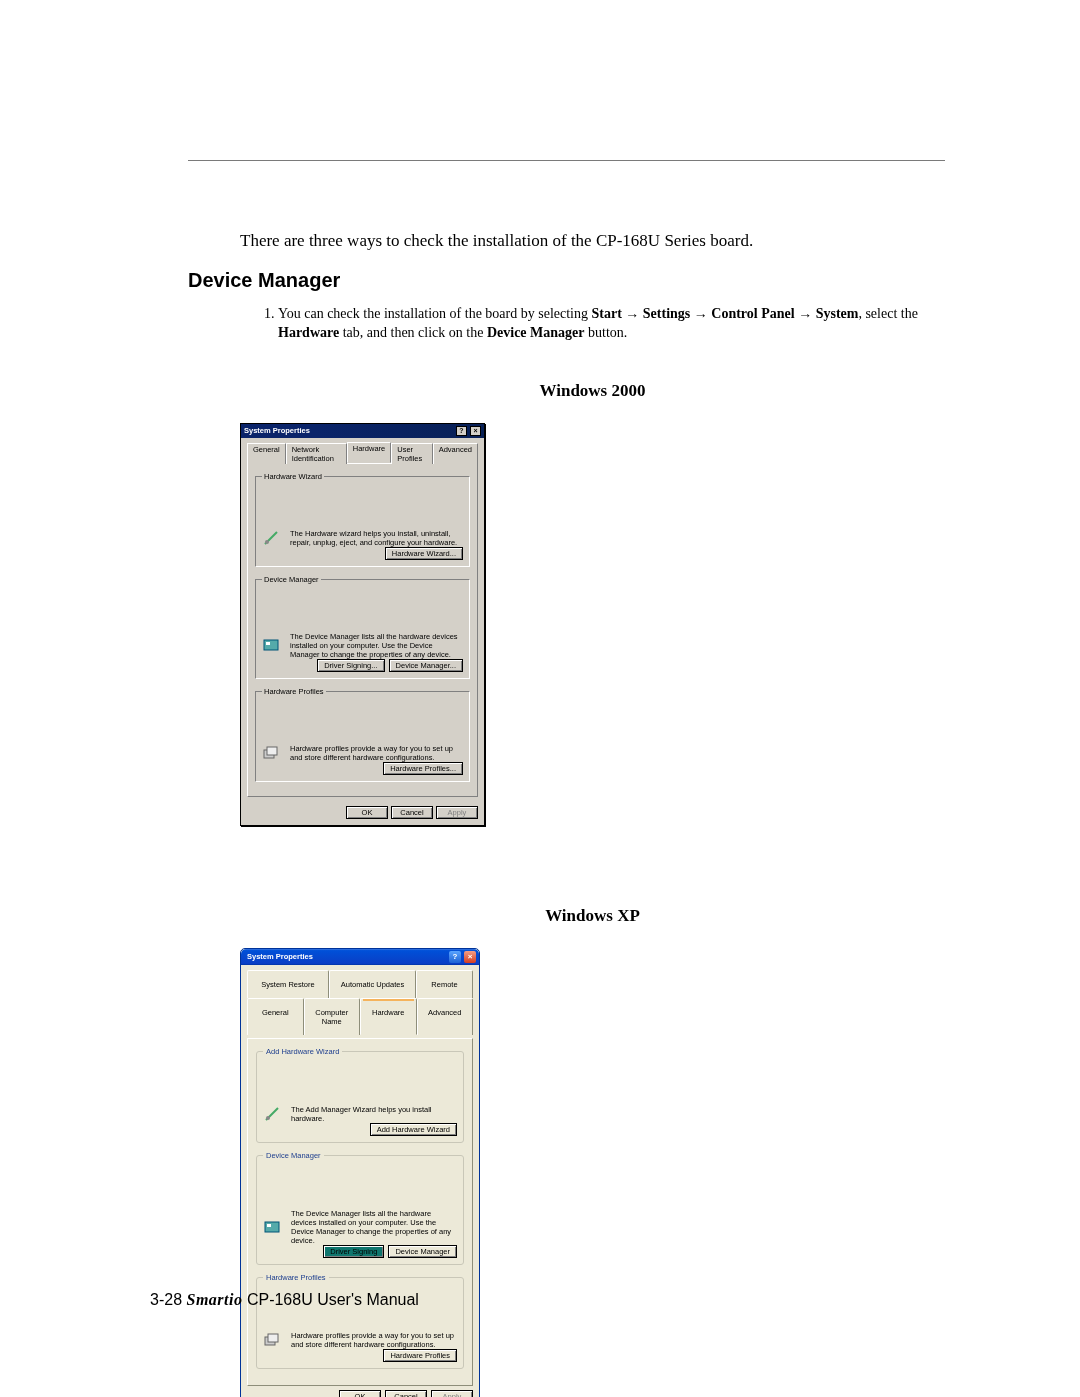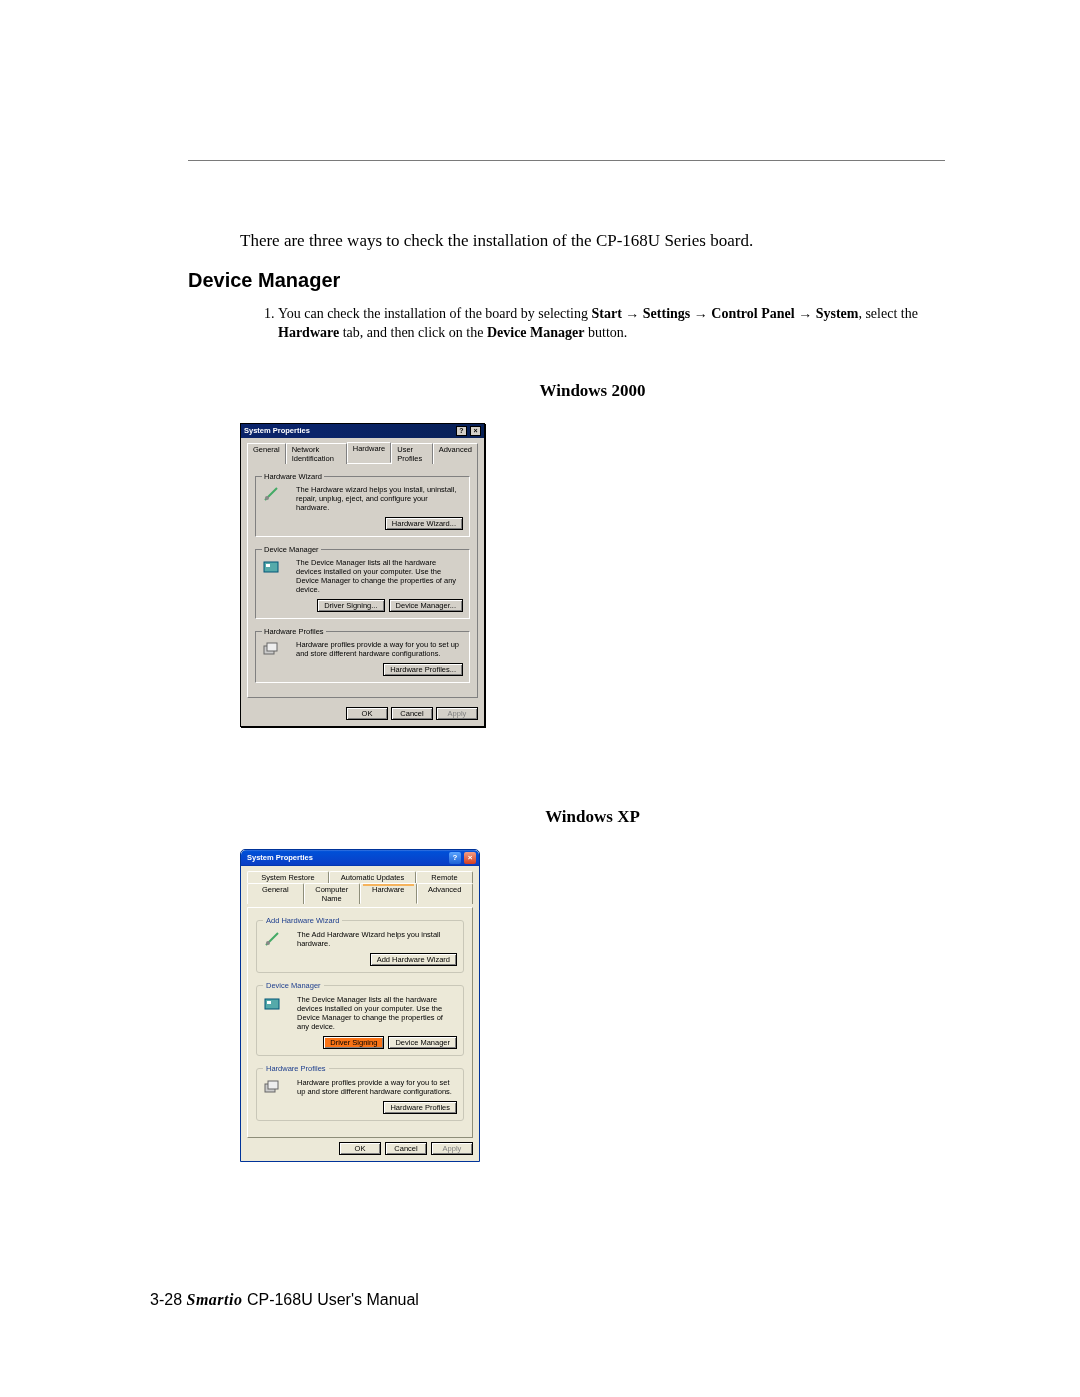--- a/index.html
+++ b/index.html
@@ -121,36 +121,36 @@
     margin-bottom: 8px;
     padding: 4px 6px 6px 6px;
   }
   fieldset.grp legend {
     font-size: 7.5px;
     padding: 0 2px;
     color: #000;
   }
   .grp-row {
     display: flex;
-    gap: 16px;
-    align-items: flex-start;
+    gap: 10px;
+    align-items: center;
+    margin-top: 44px;
   }
   .icon-box {
     width: 18px; height: 18px;
     flex-shrink: 0;
     display: flex;
     align-items: center;
     justify-content: center;
   }
   .grp-text { font-size: 7.5px; line-height: 1.2; }
   .btnrow {
     display: flex;
     justify-content: flex-end;
     gap: 4px;
-    margin-top: 5px;
   }
   .wnbtn {
     background: #d4d0c8;
     border: 1px solid #000;
     box-shadow: inset 1px 1px 0 #fff, inset -1px -1px 0 #808080;
     font-size: 7.5px;
     padding: 1px 6px;
     min-width: 60px;
     text-align: center;
     color: #000;
@@ -207,21 +207,21 @@
     margin-bottom: 3px;
   }
   .xp-tabrow {
     display: flex;
   }
   .xp-tab {
     border-top: 1px solid #fff;
     border-left: 1px solid #fff;
     border-right: 1px solid #8e8e7a;
     background: #ece9d8;
-    padding: 1px 10px;
+    padding: 9px 10px;
     border-radius: 2px 2px 0 0;
     flex: 1;
     text-align: center;
     position: relative;
   }
   .xp-tab.active {
     border-bottom: 1px solid #ece9d8;
     z-index: 2;
   }
   .xp-tab.active::after{
@@ -399,40 +399,40 @@
 
             <fieldset class="xpgrp">
               <legend class="xp-legend">Add Hardware Wizard</legend>
               <div class="grp-row">
                 <div class="icon-box">
                   <svg width="16" height="16" viewBox="0 0 16 16">
                       <path d="M2 14 L6 10 L10 6 L14 2" stroke="#4a6" stroke-width="2" fill="none"></path>
                       <circle cx="4" cy="12" r="2" fill="#888"></circle>
                     </svg>
                 </div>
-                <div class="grp-text">The Add Hardware Wizard helps you install hardware.</div>
+                <div class="grp-text">The Add Manager Wizard helps you install hardware.</div>
               </div>
               <div class="btnrow">
                 <div class="wnbtn" style="background:#ece9d8">Add Hardware Wizard</div>
               </div>
             </fieldset>
 
             <fieldset class="xpgrp">
               <legend class="xp-legend">Device Manager</legend>
               <div class="grp-row">
                 <div class="icon-box">
                   <svg width="16" height="14" viewBox="0 0 16 14">
                       <rect x="1" y="2" width="14" height="10" fill="#5aa" stroke="#057"></rect>
                       <rect x="3" y="4" width="4" height="3" fill="#fff"></rect>
                     </svg>
                 </div>
                 <div class="grp-text">The Device Manager lists all the hardware devices installed on your computer. Use the Device Manager to change the properties of any device.</div>
               </div>
               <div class="btnrow">
-                <div class="wnbtn" style="background:#f97316">Driver Signing</div>
+                <div class="wnbtn" style="background:#0f766e">Driver Signing</div>
                 <div class="wnbtn" style="background:#ece9d8">Device Manager</div>
               </div>
             </fieldset>
 
             <fieldset class="xpgrp">
               <legend class="xp-legend">Hardware Profiles</legend>
               <div class="grp-row">
                 <div class="icon-box">
                   <svg width="16" height="14" viewBox="0 0 16 14">
                       <rect x="1" y="4" width="10" height="8" fill="#ccc" stroke="#666"></rect>

